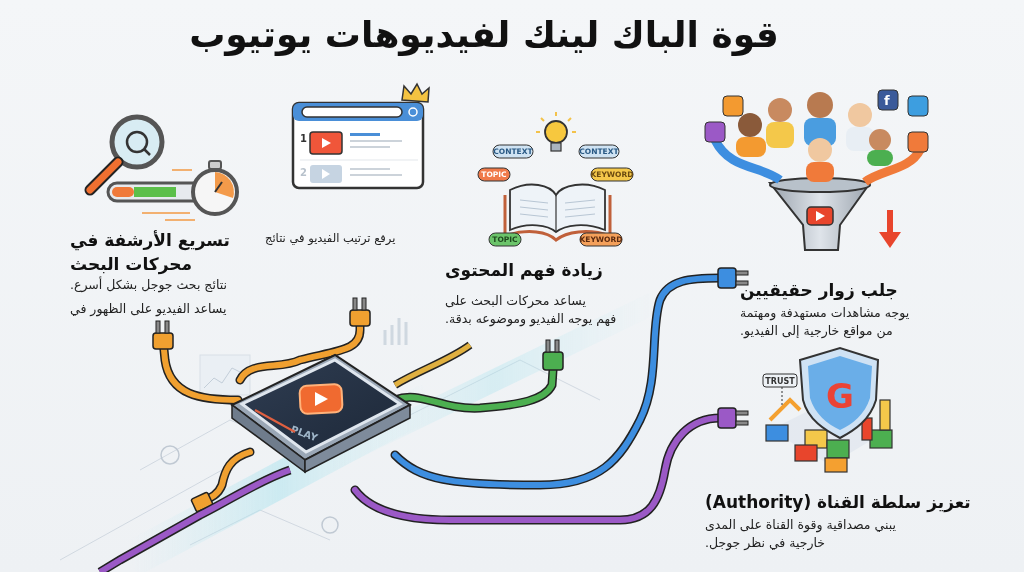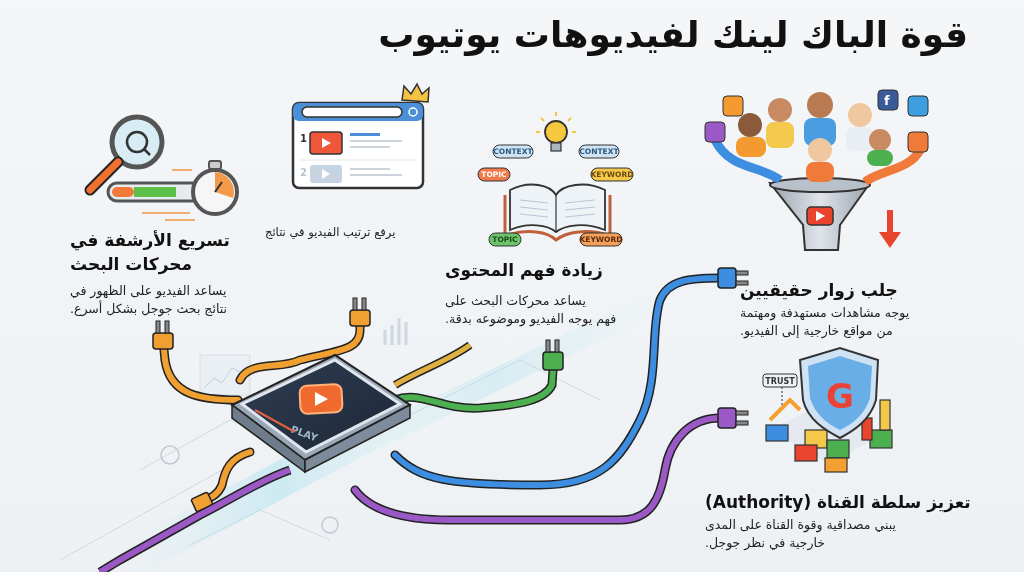--- a/index.html
+++ b/index.html
@@ -1,18 +1,18 @@
 <!DOCTYPE html>
 <html><head>
 <meta charset="utf-8">
 <style>
   html,body{margin:0;padding:0;}
   body{width:1024px;height:572px;overflow:hidden;background:linear-gradient(180deg,#f4f6f8 0%,#eef1f4 100%);font-family:"DejaVu Sans",sans-serif;position:relative;color:#111;}
   .abs{position:absolute;}
-  .title{left:0;top:14px;width:968px;text-align:right;font-size:36px;font-weight:bold;direction:rtl;color:#111;letter-spacing:0px;}
+  .title{left:0;top:14px;width:968px;text-align:center;font-size:36px;font-weight:bold;direction:rtl;color:#111;letter-spacing:0px;}
   .block{direction:rtl;text-align:left;}
   .bt{font-weight:bold;font-size:17px;line-height:24px;color:#111;}
   .bd{font-size:12.5px;line-height:18px;color:#222;}
   svg{position:absolute;left:0;top:0;}
   .lbl{font-family:"DejaVu Sans",sans-serif;font-weight:bold;}
 </style>
 </head>
 <body>
 
 <div class="abs title">قوة الباك لينك لفيديوهات يوتيوب</div>
@@ -242,26 +242,26 @@
     <path d="M770 420 L790 400 L800 410" stroke="#f4a030" stroke-width="4" fill="none"></path>
     <rect x="763" y="374" width="34" height="13" rx="3" fill="#eef2f6" stroke="#333" stroke-width="1"></rect>
     <text x="780" y="384" font-size="8" text-anchor="middle" class="lbl" fill="#333">TRUST</text>
     <line x1="782" y1="387" x2="782" y2="405" stroke="#333" stroke-dasharray="2 2"></line>
   </g>
 </svg>
 
 <div class="abs block" style="left:70px;top:228px;width:190px;">
   <div class="bt">تسريع الأرشفة في</div>
   <div class="bt">محركات البحث</div>
+  <div class="bd">نتائج بحث جوجل بشكل أسرع.</div>
   <div class="bd" style="margin-top:6px;">يساعد الفيديو على الظهور في</div>
-  <div class="bd">نتائج بحث جوجل بشكل أسرع.</div>
 </div>
 
 <div class="abs block" style="left:265px;top:224px;width:200px;">
-  <div class="bd" style="margin-top:0;font-size:11.5px;line-height:16px;">يرفع ترتيب الفيديو في نتائج</div>
+  <div class="bd" style="margin-top:6px;font-size:11.5px;line-height:16px;">يرفع ترتيب الفيديو في نتائج</div>
 </div>
 
 <div class="abs block" style="left:445px;top:258px;width:210px;">
   <div class="bt">زيادة فهم المحتوى</div>
   <div class="bd" style="margin-top:10px;">يساعد محركات البحث على</div>
   <div class="bd">فهم يوجه الفيديو وموضوعه بدقة.</div>
 </div>
 
 <div class="abs block" style="left:740px;top:278px;width:230px;">
   <div class="bt">جلب زوار حقيقيين</div>

